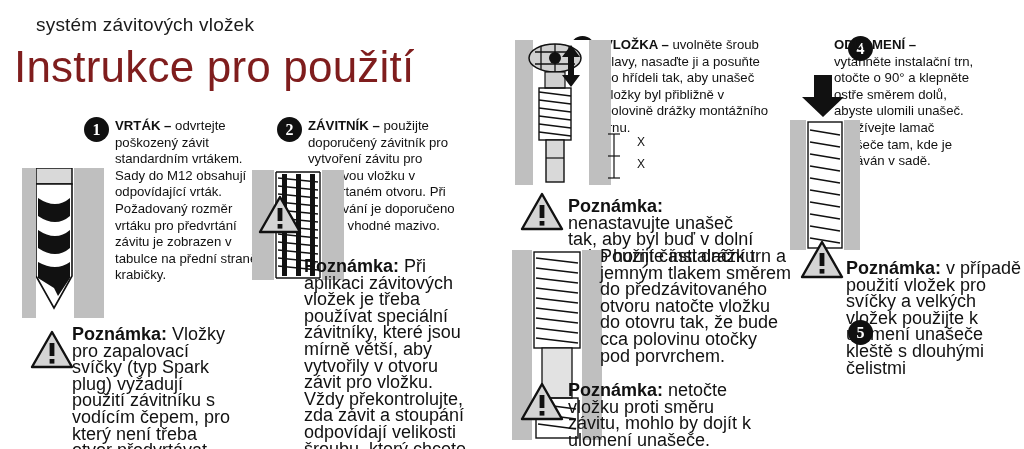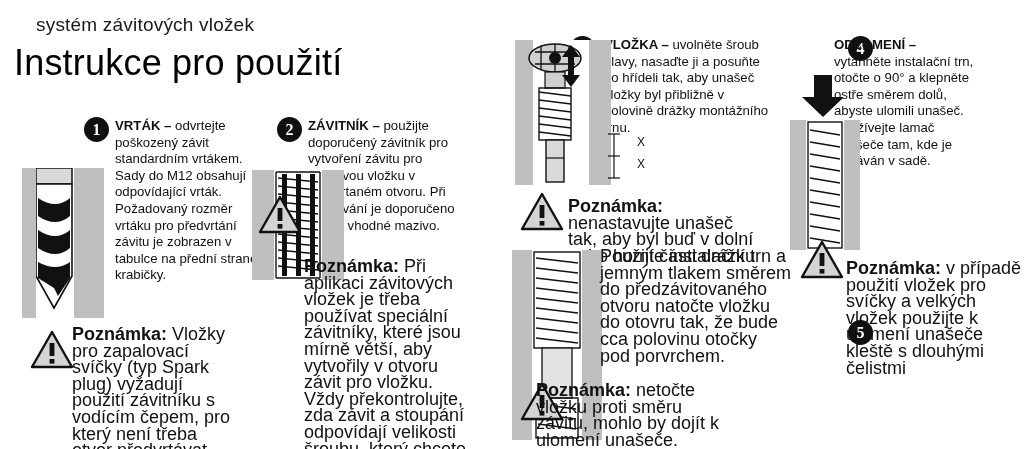--- a/index.html
+++ b/index.html
@@ -24,22 +24,22 @@
     left: 36px;
     top: 14px;
     font-size: 19px;
     color: #1a1a1a;
     letter-spacing: .2px;
   }
   .maintitle {
     position: absolute;
     left: 14px;
     top: 42px;
-    font-size: 36px;
-    color: #000000;
+    font-size: 44px;
+    color: #7f1d1d;
     letter-spacing: .2px;
   }
   
   .txt {
     position: absolute;
     font-size: 13.2px;
     line-height: 16.6px;
     color: #111;
   }
   .txt b { font-weight: bold; }
@@ -259,21 +259,21 @@
     <span>Použijte instalační trn a jemným tlakem směrem do předzávitovaného otvoru natočte vložku do otovru tak, že bude cca polovinu otočky pod porvrchem.</span>
   </div>
 
   <div class="warn" style="left:520px; top:382px;">
     <svg width="44" height="40" viewBox="0 0 44 40">
       <path d="M22,2 L42,37 L2,37 Z" fill="#d4d4d4" stroke="#111" stroke-width="2.4" stroke-linejoin="round"></path>
       <rect x="19.6" y="13" width="4.8" height="13" fill="#111"></rect>
       <rect x="19.6" y="29" width="4.8" height="4.6" fill="#111"></rect>
     </svg>
   </div>
-  <div class="txt note" style="left:536px; top:382px; width:200px;">
+  <div class="txt note" style="left:568px; top:382px; width:200px;">
     <b>Poznámka:</b>
     <span>netočte vložku proti směru závitu, mohlo by dojít k ulomení unašeče.</span>
   </div>
 
   <div class="numcircle" style="left:848px; top:36px;">4</div>
   <div class="txt" style="left:834px; top:37px; width:142px;">
     <b>ODLOMENÍ –</b>
     <span>vytáhněte instalační trn, otočte o 90° a klepněte ostře směrem dolů, abyste ulomili unašeč. Používejte lamač unašeče tam, kde je dodáván v sadě.</span>
   </div>
 

